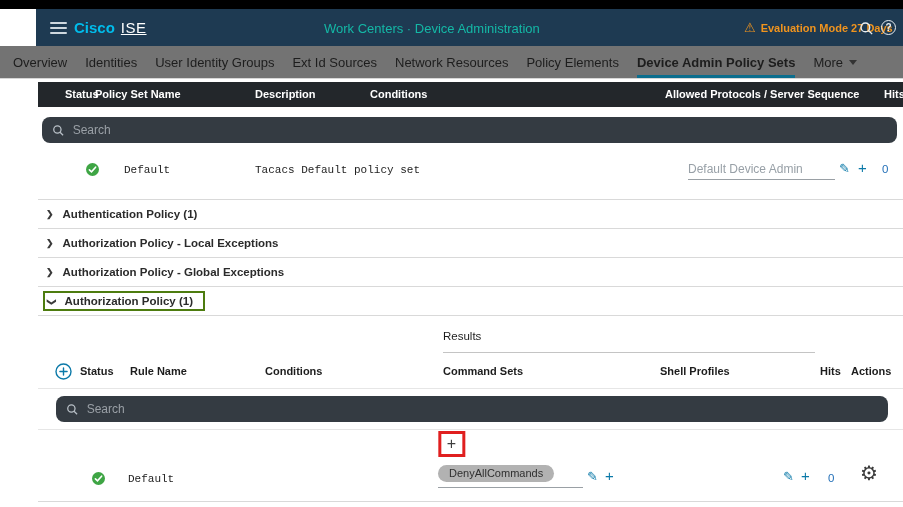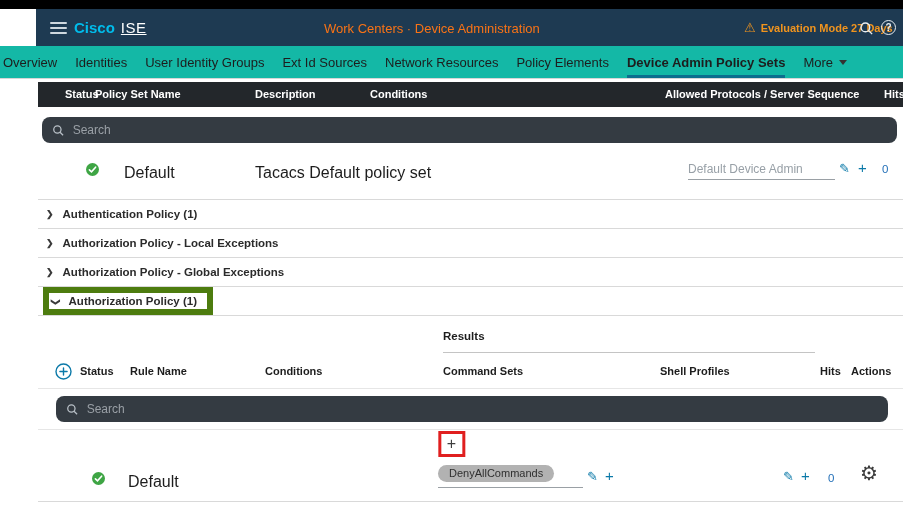--- a/index.html
+++ b/index.html
@@ -9,60 +9,60 @@
   [data-interactable="true"] { cursor:pointer; }
 
   
   .topstrip { position:absolute; left:0; top:0; width:903px; height:9px; background:#000; }
   .appbar { position:absolute; left:0; top:9px; width:903px; height:37px; background:#1e3a52; color:#fff;margin-left:36px; }
   .hamburger { position:absolute; left:14px; top:13px; width:17px; height:12px; display:flex; flex-direction:column; justify-content:space-between; }
   .hamburger span { display:block; height:2px; background:#cfd8df; border-radius:1px; }
   .brand { position:absolute; left:38px; top:10px; font-size:15px; display:flex; gap:6px; align-items:baseline; }
   .brand .cisco { color:#00bceb; font-weight:700; }
   .brand .ise { color:#ffffff; font-weight:400; letter-spacing:0.5px;text-decoration:underline; }
-  .apptitle { position:absolute; left:288px; top:12px; font-size:13px; color:#f97316; }
+  .apptitle { position:absolute; left:288px; top:12px; font-size:13px; color:#14b8a6; }
   .evalbox { position:absolute; left:708px; top:0; height:37px; display:flex; align-items:center; gap:5px; }
   .warn { color:#f0941e; font-size:13px; line-height:1; }
   .evaltext { color:#f0941e; font-size:11px; font-weight:600; }
   .hicon { position:absolute; top:11px; width:16px; height:16px; display:flex; align-items:center; justify-content:center; }
   .helpcircle { width:15px; height:15px; border:1.3px solid #e8eef2; border-radius:50%; font-size:10px; color:#e8eef2; font-weight:700; }
   .gearhead { position:absolute; left:888px; top:9px; font-size:17px; color:#e8eef2; }
 
   
-  .tabbar { position:absolute; left:0; top:46px; width:903px; height:33px; background:#14b8a6; border-bottom:1px solid #d6d6d6; display:flex; align-items:stretch; padding-left:3px; gap:18px; }
+  .tabbar { position:absolute; left:0; top:46px; width:903px; height:33px; background:#737373; border-bottom:1px solid #d6d6d6; display:flex; align-items:stretch; padding-left:13px; gap:18px; }
   .tab { font-size:13px; color:#1d1d1d; position:relative; display:flex; align-items:center; gap:6px; white-space:nowrap; }
   .tab.active { font-weight:700;justify-content:flex-end; }
   .tab.active::after { content:""; position:absolute; left:0; right:0; bottom:0; height:3px; background:#0c6e8e; }
   .caret-down { width:0; height:0; border-left:4px solid transparent; border-right:4px solid transparent; border-top:5px solid #333; }
 
   
   .pt-header { position:absolute; left:38px; top:82px; width:865px; height:25px; background:#23272b; color:#fff; font-size:11px; font-weight:700; }
   .pt-header span { position:absolute; top:6px; white-space:nowrap; }
 
   
   .searchbar { position:absolute; background:#343b42; border-radius:8px; display:flex; align-items:center; padding:0 10px; gap:8px; }
   .searchbar input { background:transparent; border:none; outline:none; color:#e6e6e6; font-size:12px; width:100%; font-family:"Liberation Sans", sans-serif; }
   .searchbar input::placeholder { color:#9aa0a6; }
 
   
-  .cell-text { position:absolute; font-size:16px; color:#1d1d1d; white-space:nowrap; }
+  .cell-text { position:absolute; font-size:11px; color:#1d1d1d; white-space:nowrap;font-family:Liberation Mono, monospace; }
   .hits-val { position:absolute; font-size:11.5px; color:#2470b8; }
   .teal-ico { position:absolute; color:#0b79a8; font-size:13px; line-height:1; }
   .teal-plus { position:absolute; color:#0b79a8; font-size:15px; font-weight:400; line-height:1; }
   .undercell { position:absolute; border-bottom:1px solid #9aa0a5; }
   .undertext { font-size:12px; color:#98a0a7; white-space:nowrap; }
 
   
   .section { position:absolute; left:38px; width:865px; height:29px; border-top:1px solid #d9d9d9; display:flex; align-items:center; gap:9px; padding-left:8px; font-size:11.5px; font-weight:700; color:#2b2b2b; background:#fff; }
   .chev { font-size:9px; color:#3a3a3a; display:inline-block; }
   .section.expanded .chev { transform:rotate(90deg); }
-  .annotate-wrap { border:6px solid #4d7c0f; padding:2px 10px 2px 3px; display:inline-flex; align-items:flex-end; gap:9px; margin-left:-3px; }
-
-  
-  .results-label { position:absolute; left:443px; top:330px; font-size:11.5px; font-weight:700; color:#1d1d1d; }
+  .annotate-wrap { border:2px solid #4d7c0f; padding:2px 10px 2px 3px; display:inline-flex; align-items:flex-end; gap:9px; margin-left:-3px; }
+
+  
+  .results-label { position:absolute; left:443px; top:330px; font-size:11.5px; font-weight:400; color:#1d1d1d; }
   .hline { position:absolute; height:1px; background:#c4c4c4; }
   .ah { position:absolute; top:365px; font-size:11px; font-weight:700; color:#1d1d1d; white-space:nowrap; }
   .plusrow { position:absolute; left:50%; top:431px; transform:translateX(-50%); }
   .annotate-wrap2 { border:3px solid #e01f1f; padding:1px 6px; display:inline-flex; align-items:center; justify-content:center; }
   .insert-btn { background:none; border:none; font-size:16px; color:#3f3f3f; font-family:"Liberation Sans", sans-serif; line-height:1.1; }
   .chip { display:inline-block; background:#b2b2b2; color:#2f2f2f; font-size:11px; border-radius:9px; padding:2px 11px; line-height:13px; }
   .gear-action { position:absolute; left:860px; top:463px; font-size:20px; color:#3c3c3c; line-height:1; }
 </style>
 </head>
 <body>

